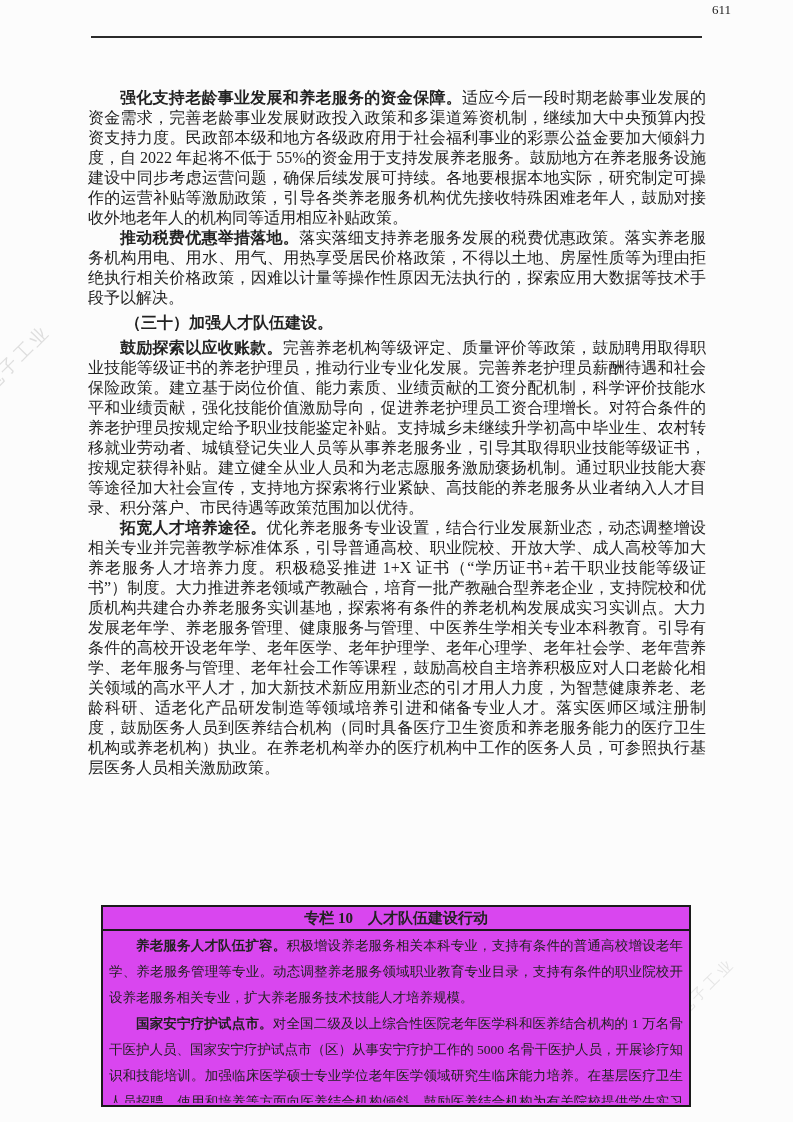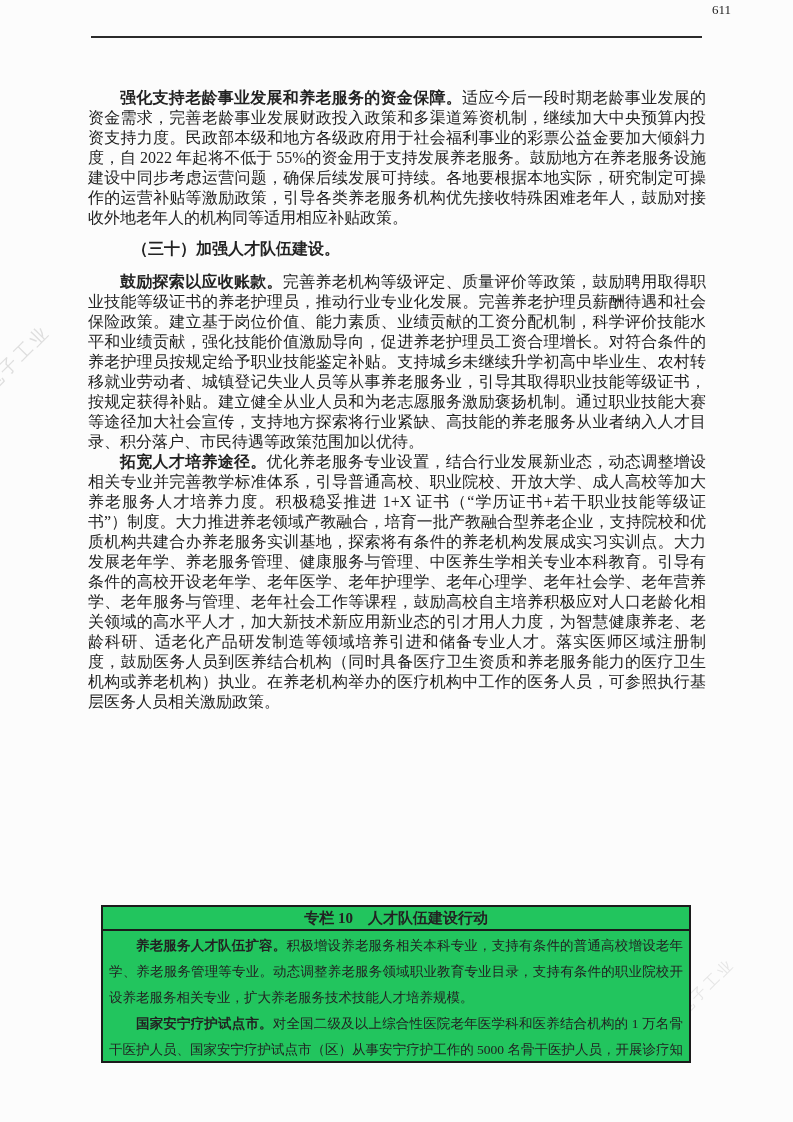--- a/index.html
+++ b/index.html
@@ -21,27 +21,27 @@
     border-top:2px solid #2b2b2b; height:0;
   }
   .content {
     position:absolute; top:88px; left:88px; width:618px;
     font-size:16px; line-height:20px;
     text-align:justify;
   }
   .para { margin:0; text-indent:2em; }
   .lead { font-weight:bold; }
   .section-heading {
-    margin:12px; text-indent:2em; font-weight:bold;
-    font-family:Liberation Mono, monospace;
+    margin:5px; text-indent:2em; font-weight:bold;
+    font-family:Liberation Sans, sans-serif;
   }
   .column-box {
-    position:absolute; top:905px; left:101px; width:590px; height:158px;
+    position:absolute; top:905px; left:101px; width:590px; height:202px;
     border:2px solid #1b1b1b; box-sizing:border-box;
-    background:#22c55e;
+    background:#d946ef;
   }
   .box-title {
     text-align:center; font-weight:bold; font-size:15px;
     line-height:20px; padding:1px 0;
     border-bottom:2px solid #1b1b1b;
   }
   .box-body {
     padding:2px 6px 0 6px; font-size:13.5px; line-height:26px;
     text-align:justify; overflow:hidden;
     height:calc(100% - 26px); box-sizing:border-box;
@@ -65,20 +65,21 @@
   <div class="page-number">611</div>
   <div class="header-rule"></div>
 
   <div class="watermark wm1">电子工业</div>
   <div class="watermark wm2">电子工业</div>
 
   <div class="content">
 
     <p class="para"><span class="lead">强化支持老龄事业发展和养老服务的资金保障。</span><span>适应今后一段时期老龄事业发展的资金需求，完善老龄事业发展财政投入政策和多渠道筹资机制，继续加大中央预算内投资支持力度。民政部本级和地方各级政府用于社会福利事业的彩票公益金要加大倾斜力度，自 2022 年起将不低于 55%的资金用于支持发展养老服务。鼓励地方在养老服务设施建设中同步考虑运营问题，确保后续发展可持续。各地要根据本地实际，研究制定可操作的运营补贴等激励政策，引导各类养老服务机构优先接收特殊困难老年人，鼓励对接收外地老年人的机构同等适用相应补贴政策。</span></p>
 
+    <p class="para"><span class="lead">推动税费优惠举措落地。</span><span>落实落细支持养老服务发展的税费优惠政策。落实养老服务机构用电、用水、用气、用热享受居民价格政策，不得以土地、房屋性质等为理由拒绝执行相关价格政策，因难以计量等操作性原因无法执行的，探索应用大数据等技术手段予以解决。</span></p>
 
 
     <p class="section-heading">（三十）加强人才队伍建设。</p>
 
     <p class="para"><span class="lead">鼓励探索以应收账款。</span><span>完善养老机构等级评定、质量评价等政策，鼓励聘用取得职业技能等级证书的养老护理员，推动行业专业化发展。完善养老护理员薪酬待遇和社会保险政策。建立基于岗位价值、能力素质、业绩贡献的工资分配机制，科学评价技能水平和业绩贡献，强化技能价值激励导向，促进养老护理员工资合理增长。对符合条件的养老护理员按规定给予职业技能鉴定补贴。支持城乡未继续升学初高中毕业生、农村转移就业劳动者、城镇登记失业人员等从事养老服务业，引导其取得职业技能等级证书，按规定获得补贴。建立健全从业人员和为老志愿服务激励褒扬机制。通过职业技能大赛等途径加大社会宣传，支持地方探索将行业紧缺、高技能的养老服务从业者纳入人才目录、积分落户、市民待遇等政策范围加以优待。</span></p>
 
     <p class="para"><span class="lead">拓宽人才培养途径。</span><span>优化养老服务专业设置，结合行业发展新业态，动态调整增设相关专业并完善教学标准体系，引导普通高校、职业院校、开放大学、成人高校等加大养老服务人才培养力度。积极稳妥推进 1+X 证书（“学历证书+若干职业技能等级证书”）制度。大力推进养老领域产教融合，培育一批产教融合型养老企业，支持院校和优质机构共建合办养老服务实训基地，探索将有条件的养老机构发展成实习实训点。大力发展老年学、养老服务管理、健康服务与管理、中医养生学相关专业本科教育。引导有条件的高校开设老年学、老年医学、老年护理学、老年心理学、老年社会学、老年营养学、老年服务与管理、老年社会工作等课程，鼓励高校自主培养积极应对人口老龄化相关领域的高水平人才，加大新技术新应用新业态的引才用人力度，为智慧健康养老、老龄科研、适老化产品研发制造等领域培养引进和储备专业人才。落实医师区域注册制度，鼓励医务人员到医养结合机构（同时具备医疗卫生资质和养老服务能力的医疗卫生机构或养老机构）执业。在养老机构举办的医疗机构中工作的医务人员，可参照执行基层医务人员相关激励政策。</span></p>
 
   </div>
 

